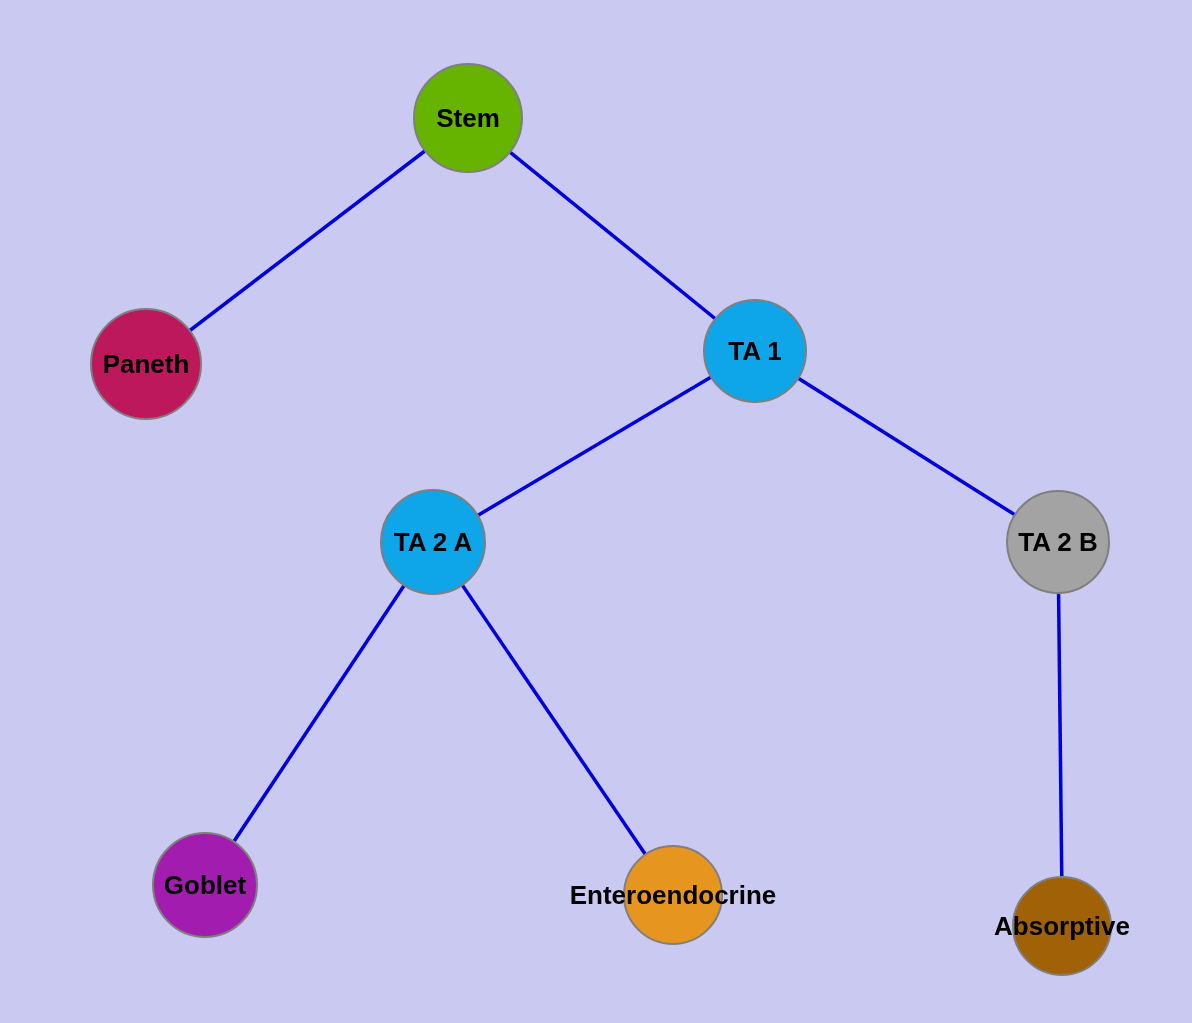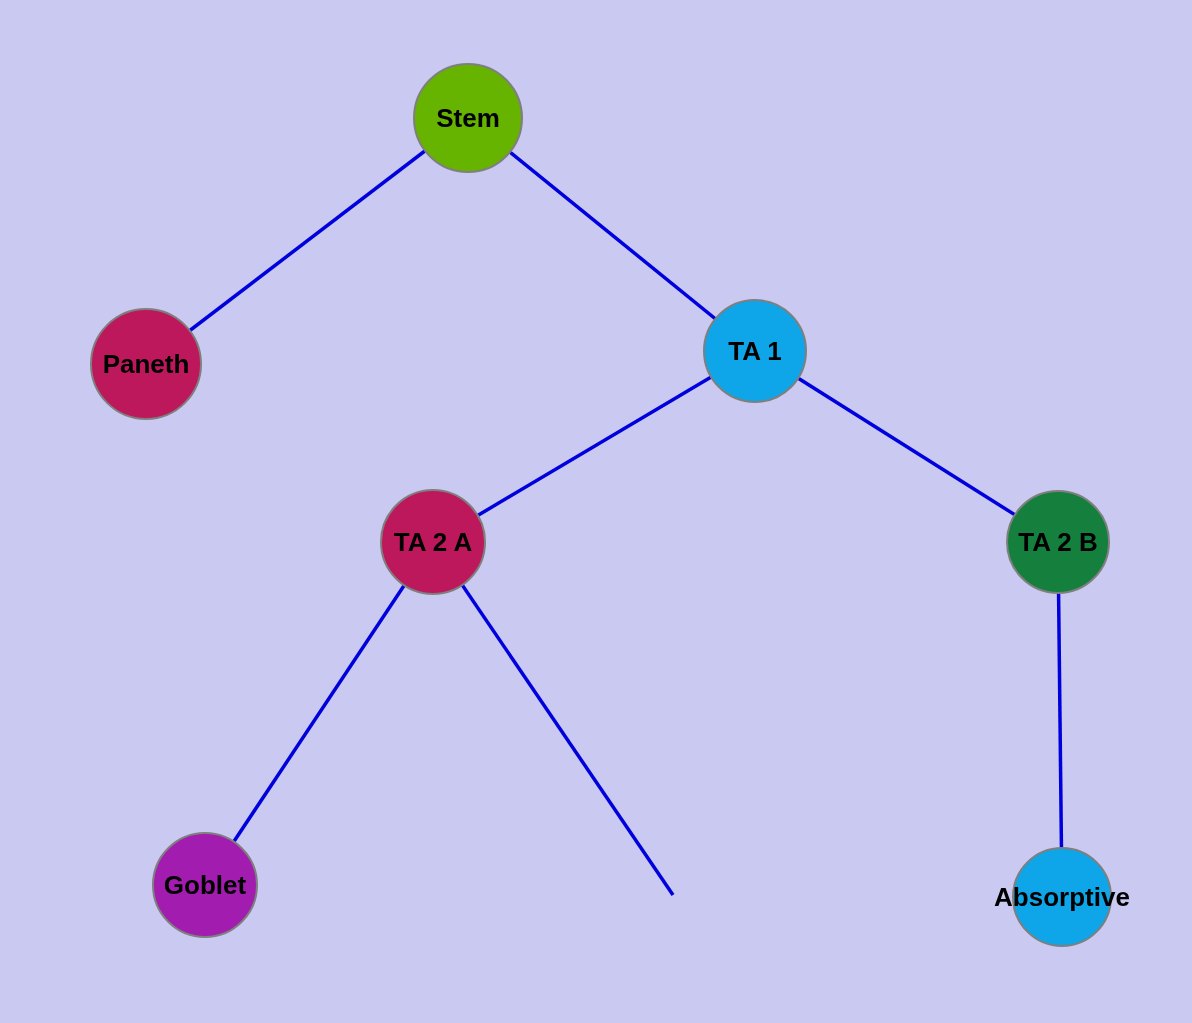--- a/index.html
+++ b/index.html
@@ -52,25 +52,28 @@
 
   <div class="node" style="left: 413px; top: 63px; width: 110px; height: 110px; background: rgb(102, 179, 0); border-color: rgb(127, 127, 127); align-items: center;">
     <span class="label">Stem</span>
   </div>
   <div class="node" style="left: 90px; top: 308px; width: 112px; height: 112px; background: #be185d; border-color: rgb(127, 127, 127);">
     <span class="label">Paneth</span>
   </div>
   <div class="node" style="left: 703px; top: 299px; width: 104px; height: 104px; background: #0ea5e9; border-color: rgb(127, 127, 127);">
     <span class="label">TA 1</span>
   </div>
-  <div class="node" style="left: 380px; top: 489px; width: 106px; height: 106px; background: #be185d; border-color: rgb(127, 127, 127);">
+  <div class="node" style="left: 380px; top: 489px; width: 106px; height: 106px; background: #0ea5e9; border-color: rgb(127, 127, 127);">
     <span class="label">TA 2 A</span>
   </div>
-  <div class="node" style="left: 1006px; top: 490px; width: 104px; height: 104px; background: #15803d; border-color: rgb(127, 127, 127);">
+  <div class="node" style="left: 1006px; top: 490px; width: 104px; height: 104px; background: #a3a3a3; border-color: rgb(127, 127, 127);">
     <span class="label">TA 2 B</span>
   </div>
   <div class="node" style="left: 152px; top: 832px; width: 106px; height: 106px; background: #a21caf; border-color: rgb(127, 127, 127);">
     <span class="label">Goblet</span>
   </div>
-  <div class="node" style="left: 1012px; top: 847px; width: 100px; height: 100px; background: #0ea5e9; border-color: rgb(127, 127, 127);">
+  <div class="node" style="left: 623px; top: 845px; width: 100px; height: 100px; background: rgb(230, 150, 30); border-color: rgb(127, 127, 127);">
+    <span class="label">Enteroendocrine</span>
+  </div>
+  <div class="node" style="left: 1012px; top: 876px; width: 100px; height: 100px; background: #a16207; border-color: rgb(127, 127, 127);">
     <span class="label">Absorptive</span>
   </div>
 </div>
 
 </body></html>

